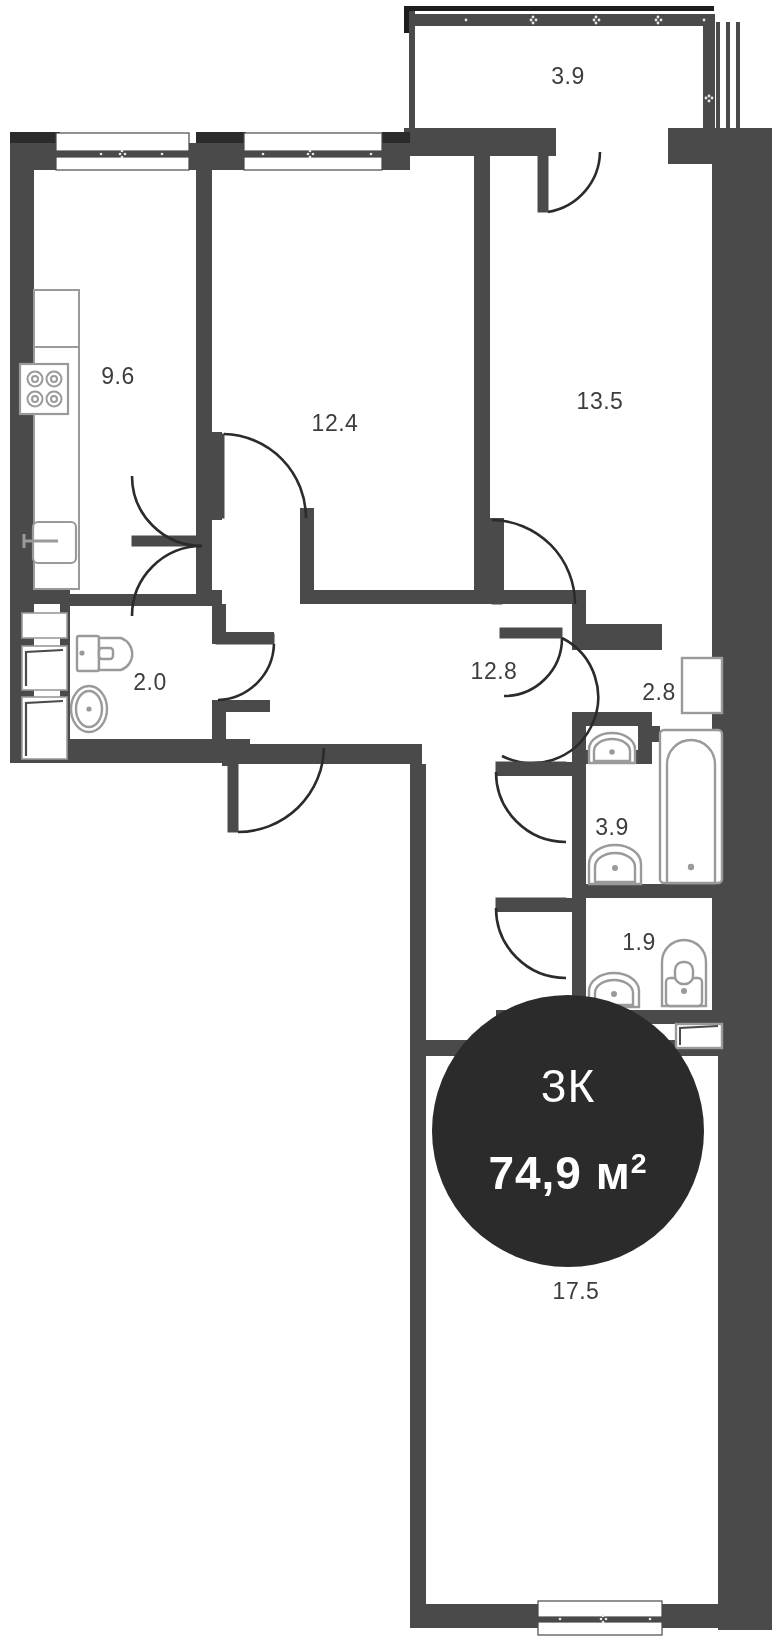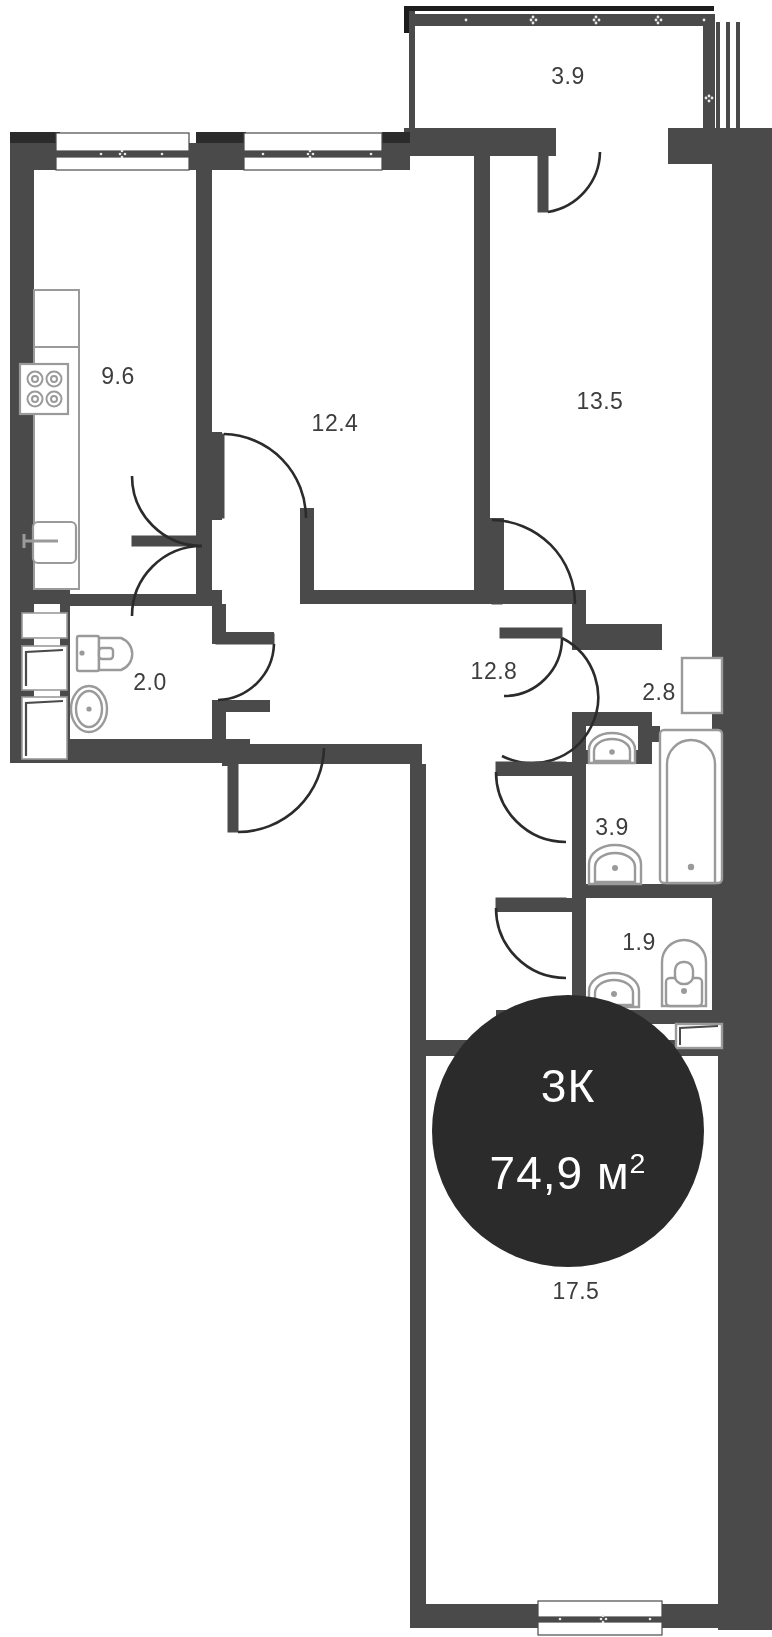--- a/index.html
+++ b/index.html
@@ -20,21 +20,21 @@
     position:absolute;
     border-radius:50%;
     background:#2b2b2b;
     display:flex;
     flex-direction:column;
     align-items:center;
     justify-content:center;
     color:#ffffff;
   }
   #badge .rooms{font-size:46px;line-height:1.05;font-weight:400;letter-spacing:1px;text-align:right;}
-  #badge .area{font-size:46px;line-height:1.15;font-weight:400;letter-spacing:1px;margin-top:36px;}
+  #badge .area{font-size:46px;line-height:1.15;font-weight:700;letter-spacing:1px;margin-top:36px;}
   #badge .area sup{font-size:0.62em;vertical-align:super;}
 </style>
 </head>
 <body>
 
 <div id="plan">
 
   <svg width="772" height="1637" viewBox="0 0 772 1637" shape-rendering="geometricPrecision">
 
     <g fill="#4a4a4a">

